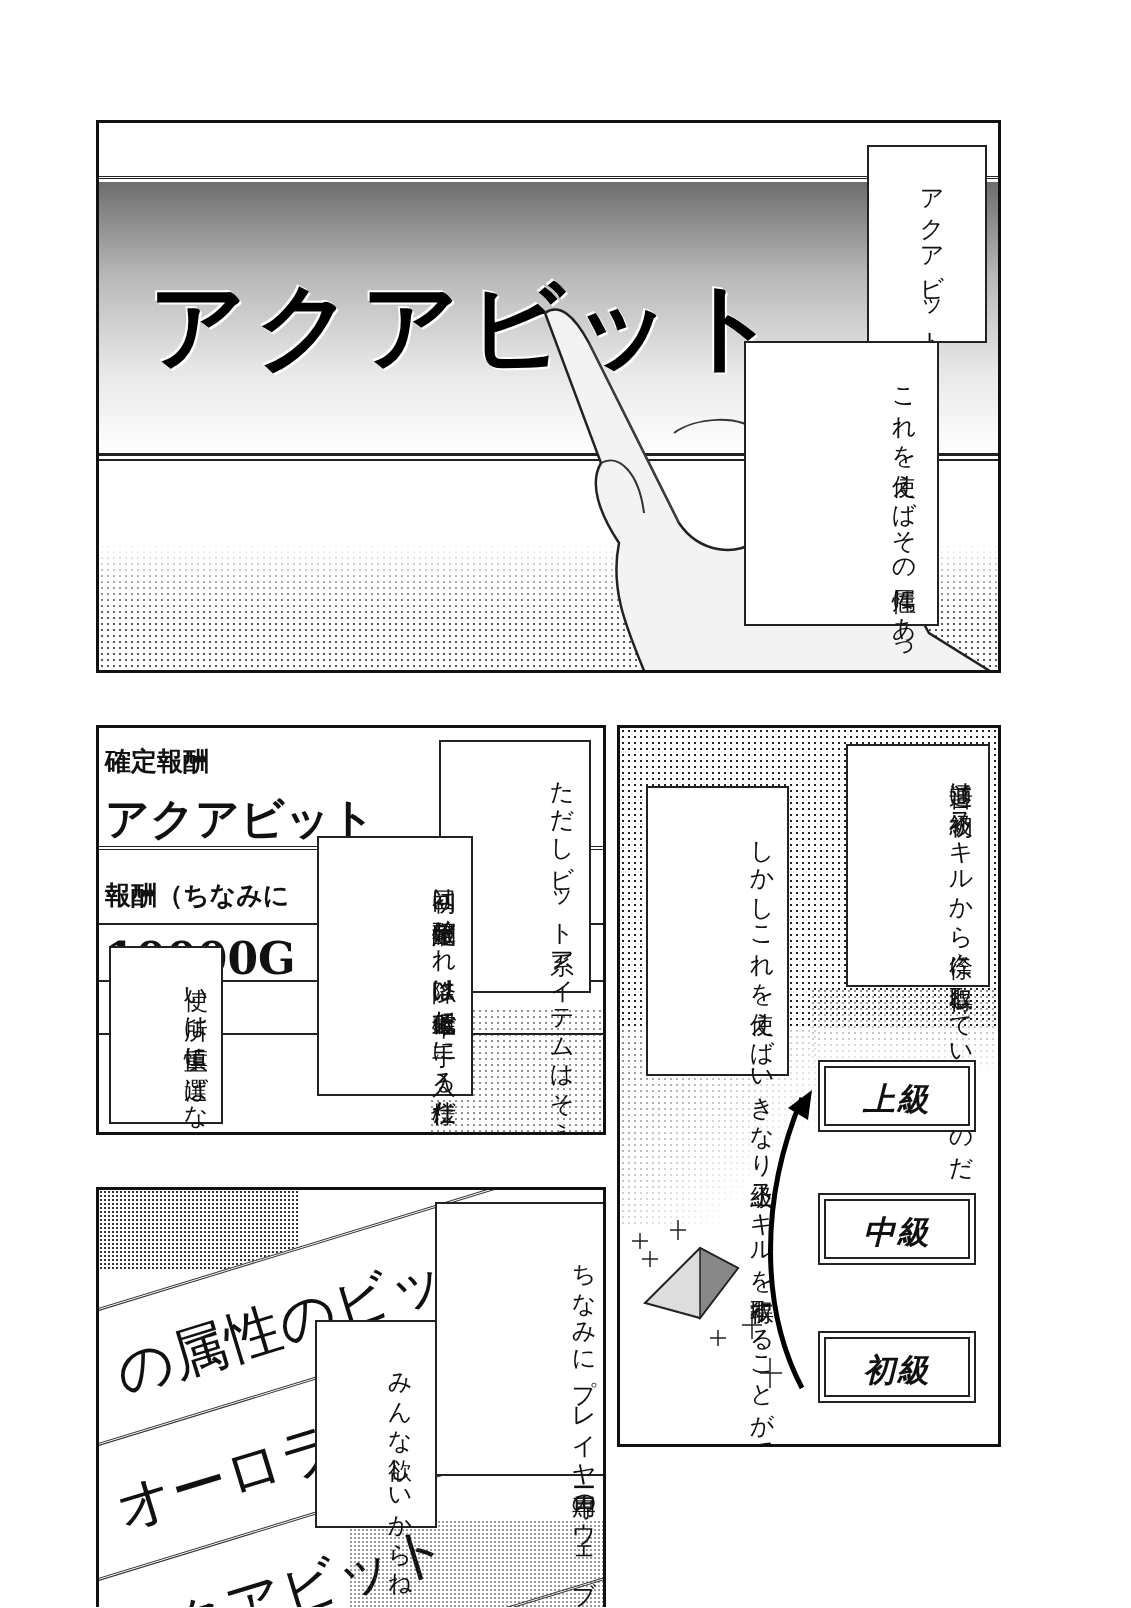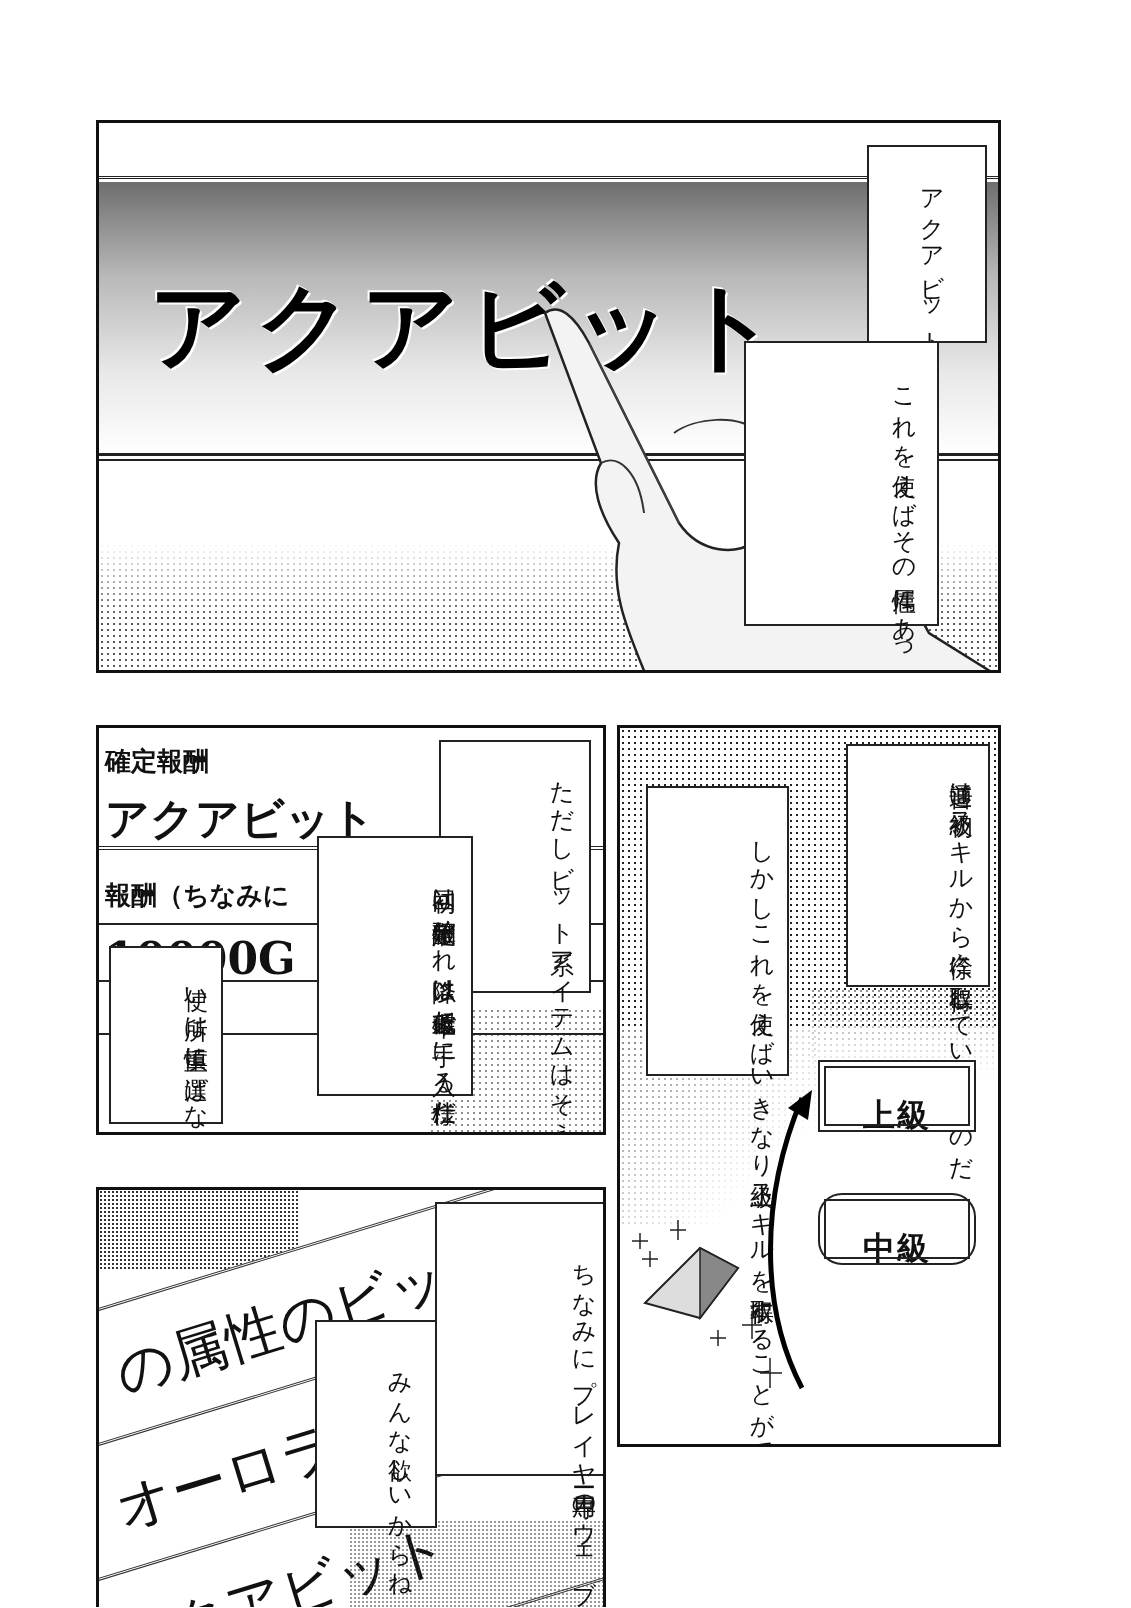--- a/index.html
+++ b/index.html
@@ -46,21 +46,21 @@
   #p2 { left: 96px; top: 725px; width: 510px; height: 410px; }
   .row-line { position: absolute; left: 0; right: 0; border-top: 2px solid #222; }
   .row-line.double { border-top: 4px double #222; }
   .tbl-label { position: absolute; left: 6px; font-weight: bold; font-size: 26px; white-space: nowrap; }
   .tbl-big { position: absolute; left: 6px; font-family: "DejaVu Serif", serif; font-weight: bold; font-size: 44px; white-space: nowrap; }
 
   
   #p3 { left: 617px; top: 725px; width: 384px; height: 722px; }
   .rank-box { position: absolute; left: 198px; width: 158px; height: 72px; border: 2px solid #222; background: #fff; }
   .rank-box::after { content: ""; position: absolute; left: 4px; top: 4px; right: 4px; bottom: 4px; border: 2px solid #222; }
-  .rank-label { position: absolute; left: 0; right: 0; top: 32px; text-align: center; font-weight: bold; font-size: 32px; letter-spacing: 2px; }
+  .rank-label { position: absolute; left: 0; right: 0; top: 16px; text-align: center; font-weight: bold; font-size: 32px; letter-spacing: 2px; font-style: italic; }
 
   
   #p4 { left: 96px; top: 1187px; width: 510px; height: 420px; border-bottom: none; }
   .strip { position: absolute; left: -40px; width: 720px; height: 150px; background: #fff;
     border-top: 3px double #333; border-bottom: 3px double #333; transform-origin: 0 0; transform: rotate(-17deg); }
   .strip-text { position: absolute; left: 40px; top: 30px; font-size: 56px; white-space: nowrap; font-family: "DejaVu Sans", sans-serif; }
 </style>
 </head>
 <body>
 
@@ -148,22 +148,25 @@
       <span>しかしこれを使えば</span>
       <span>いきなり上級スキルを</span>
       <span>取得することが</span>
       <span>できる</span>
     </div>
   </div>
 
   <div class="rank-box" style="top:332px;">
     <div class="rank-label">上級</div>
   </div>
-  <div class="rank-box" style="top:465px;border-radius:24px;">
+  <div class="rank-box" style="top:465px;">
     <div class="rank-label">中級</div>
+  </div>
+  <div class="rank-box" style="top:603px;">
+    <div class="rank-label">初級</div>
   </div>
 
   <svg style="position:absolute; left:0; top:340px; width:200px; height:380px;" viewBox="0 0 200 380">
     <path d="M182 320 C 140 240, 140 130, 182 30" fill="none" stroke="#000" stroke-width="5"></path>
     <polygon points="168,40 192,22 188,52" fill="#000"></polygon>
     <polygon points="25,235 80,180 118,200 80,250" fill="#ddd" stroke="#222" stroke-width="2"></polygon>
     <polygon points="80,180 118,200 80,250" fill="#888" stroke="#222" stroke-width="1.5"></polygon>
     <g stroke="#222" stroke-width="1.5" fill="none">
       <path d="M20 165 v16 M12 173 h16"></path>
       <path d="M30 183 v16 M22 191 h16"></path>

